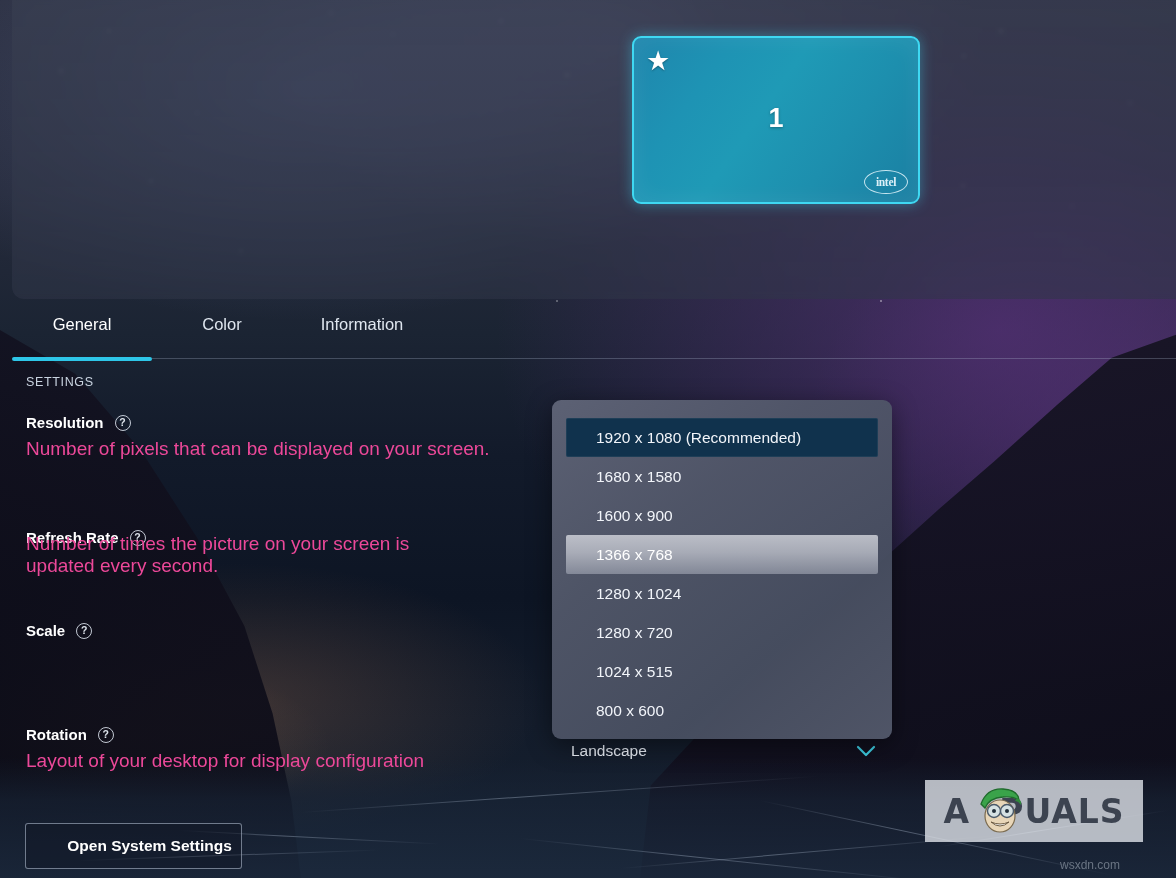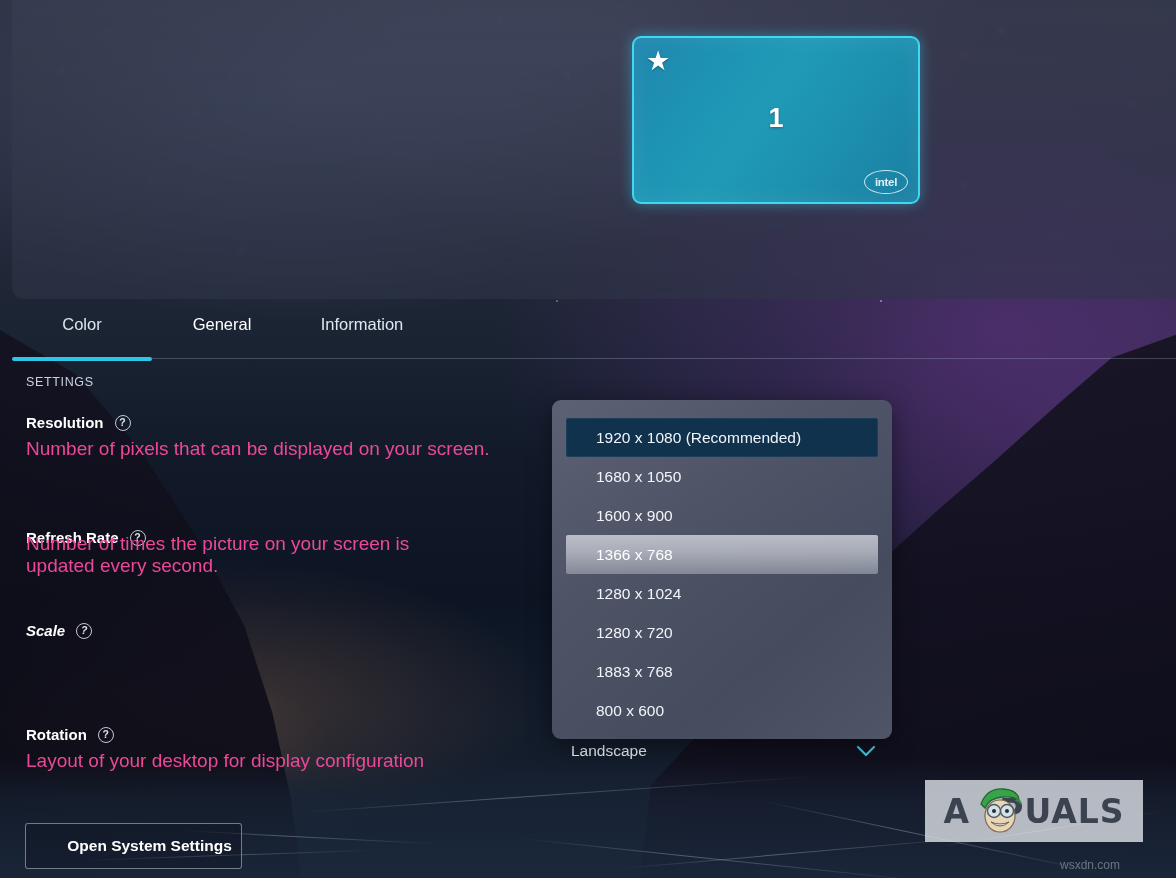--- a/index.html
+++ b/index.html
@@ -92,21 +92,21 @@
   }
   .intel-badge {
     position:absolute; right:10px; bottom:8px;
     width:44px; height:24px; border-radius:50%;
     border:1.6px solid rgba(235,250,255,0.82);
     display:flex; align-items:center; justify-content:center;
   }
   .intel-badge span {
     font-size:11.5px; font-weight:600; letter-spacing:-0.3px;
     color:rgba(238,250,255,0.92);
-    font-family:Liberation Sans, sans-serif;
+    font-family:Liberation Serif, serif;
   }
 
   
   .tabbar {
     position:absolute; left:0; top:299px; width:1176px; height:62px;
   }
   .tabs {
     position:absolute; left:12px; top:0; display:flex;
   }
   .tab {
@@ -277,68 +277,68 @@
       <div class="monitor-star">★</div>
       <div class="monitor-number">1</div>
       <div class="intel-badge">
         <span>intel</span>
       </div>
     </div>
   </div>
 
   <div class="tabbar">
     <div class="tabs">
+      <div class="tab active">General</div>
       <div class="tab">Color</div>
-      <div class="tab active">General</div>
       <div class="tab">Information</div>
     </div>
     <div class="tab-underline"></div>
     <div class="tab-divider"></div>
   </div>
 
   <div class="settings-label">SETTINGS</div>
 
   <div class="row-title" style="left:26px; top:414px;">
     <span>Resolution</span>
     <span class="help-icon">?</span>
   </div>
   <div class="row-desc" style="left:26px; top:438px;">Number of pixels that can be displayed on your screen.</div>
 
   <div class="row-title" style="left:26px; top:505px;margin-top:24px;">
     <span>Refresh Rate</span>
     <span class="help-icon">?</span>
   </div>
   <div class="row-desc" style="left:26px; top:533px; width:452px;">Number of times the picture on your screen is updated every second.</div>
 
-  <div class="row-title" style="left:26px; top:622px;font-style:italic;">
+  <div class="row-title" style="left:26px; top:622px;">
     <span>Scale</span>
     <span class="help-icon">?</span>
   </div>
 
   <div class="row-title" style="left:26px; top:726px;">
     <span>Rotation</span>
     <span class="help-icon">?</span>
   </div>
   <div class="row-desc" style="left:26px; top:750px;">Layout of your desktop for display configuration</div>
 
   <div class="rotation-select">
     <span>Landscape</span>
     <svg class="chevron-down" viewBox="0 0 20 12">
       <polyline points="2,2 10,10 18,2" fill="none" stroke="#3fd0e6" stroke-width="2.2" stroke-linecap="round" stroke-linejoin="round"></polyline>
     </svg>
   </div>
 
   <div class="dropdown">
     <div class="dd-item selected">1920 x 1080 (Recommended)</div>
-    <div class="dd-item">1680 x 1050</div>
+    <div class="dd-item">1680 x 1580</div>
     <div class="dd-item">1600 x 900</div>
     <div class="dd-item hovered">1366 x 768</div>
     <div class="dd-item">1280 x 1024</div>
     <div class="dd-item">1280 x 720</div>
-    <div class="dd-item">1883 x 768</div>
+    <div class="dd-item">1024 x 515</div>
     <div class="dd-item">800 x 600</div>
   </div>
 
   <div class="sys-button">Open System Settings</div>
 
   <div class="watermark">
     <span class="wm-text">A</span>
     <span class="wm-text" style="opacity:0;">P</span>
     <span class="wm-text">PUALS</span>
     <svg class="wm-face" viewBox="0 0 52 52">

